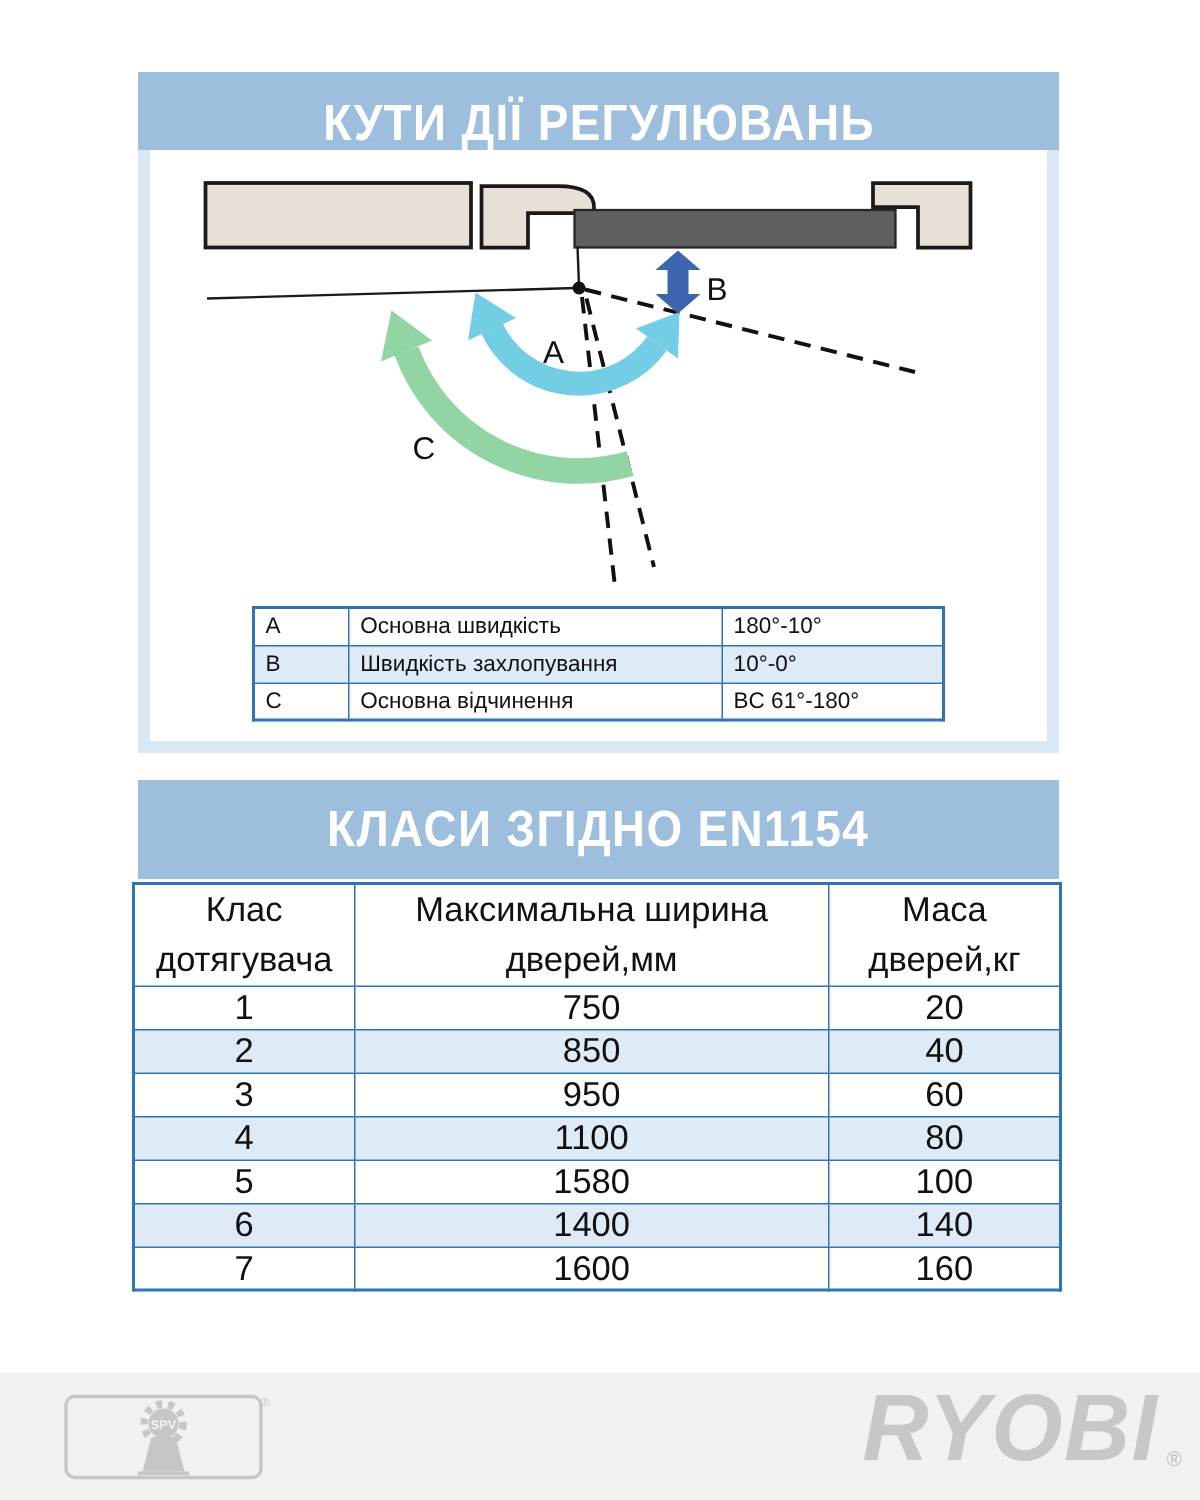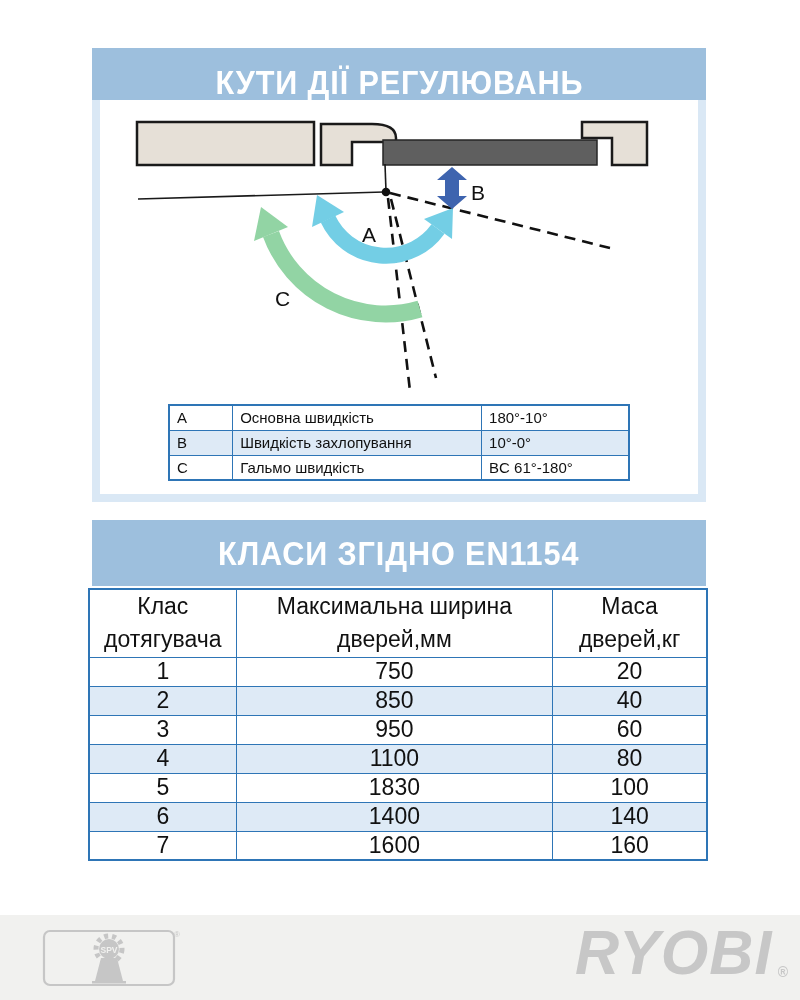--- a/index.html
+++ b/index.html
@@ -145,21 +145,21 @@
         <td class="c-name">Основна швидкість</td>
         <td class="c-val">180°-10°</td>
       </tr>
       <tr class="alt">
         <td class="c-key">B</td>
         <td class="c-name">Швидкість захлопування</td>
         <td class="c-val">10°-0°</td>
       </tr>
       <tr>
         <td class="c-key">C</td>
-        <td class="c-name">Гальмо швидкість</td>
+        <td class="c-name">Основна відчинення</td>
         <td class="c-val">BC 61°-180°</td>
       </tr>
     </tbody>
   </table>
 </div>
 
 <div class="band" id="band2">
   <span class="band-text">КЛАСИ ЗГІДНО EN1154</span>
 </div>
 
@@ -187,21 +187,21 @@
       <td class="c2">950</td>
       <td class="c3">60</td>
     </tr>
     <tr class="alt">
       <td class="c1">4</td>
       <td class="c2">1100</td>
       <td class="c3">80</td>
     </tr>
     <tr>
       <td class="c1">5</td>
-      <td class="c2">1830</td>
+      <td class="c2">1580</td>
       <td class="c3">100</td>
     </tr>
     <tr class="alt">
       <td class="c1">6</td>
       <td class="c2">1400</td>
       <td class="c3">140</td>
     </tr>
     <tr>
       <td class="c1">7</td>
       <td class="c2">1600</td>

